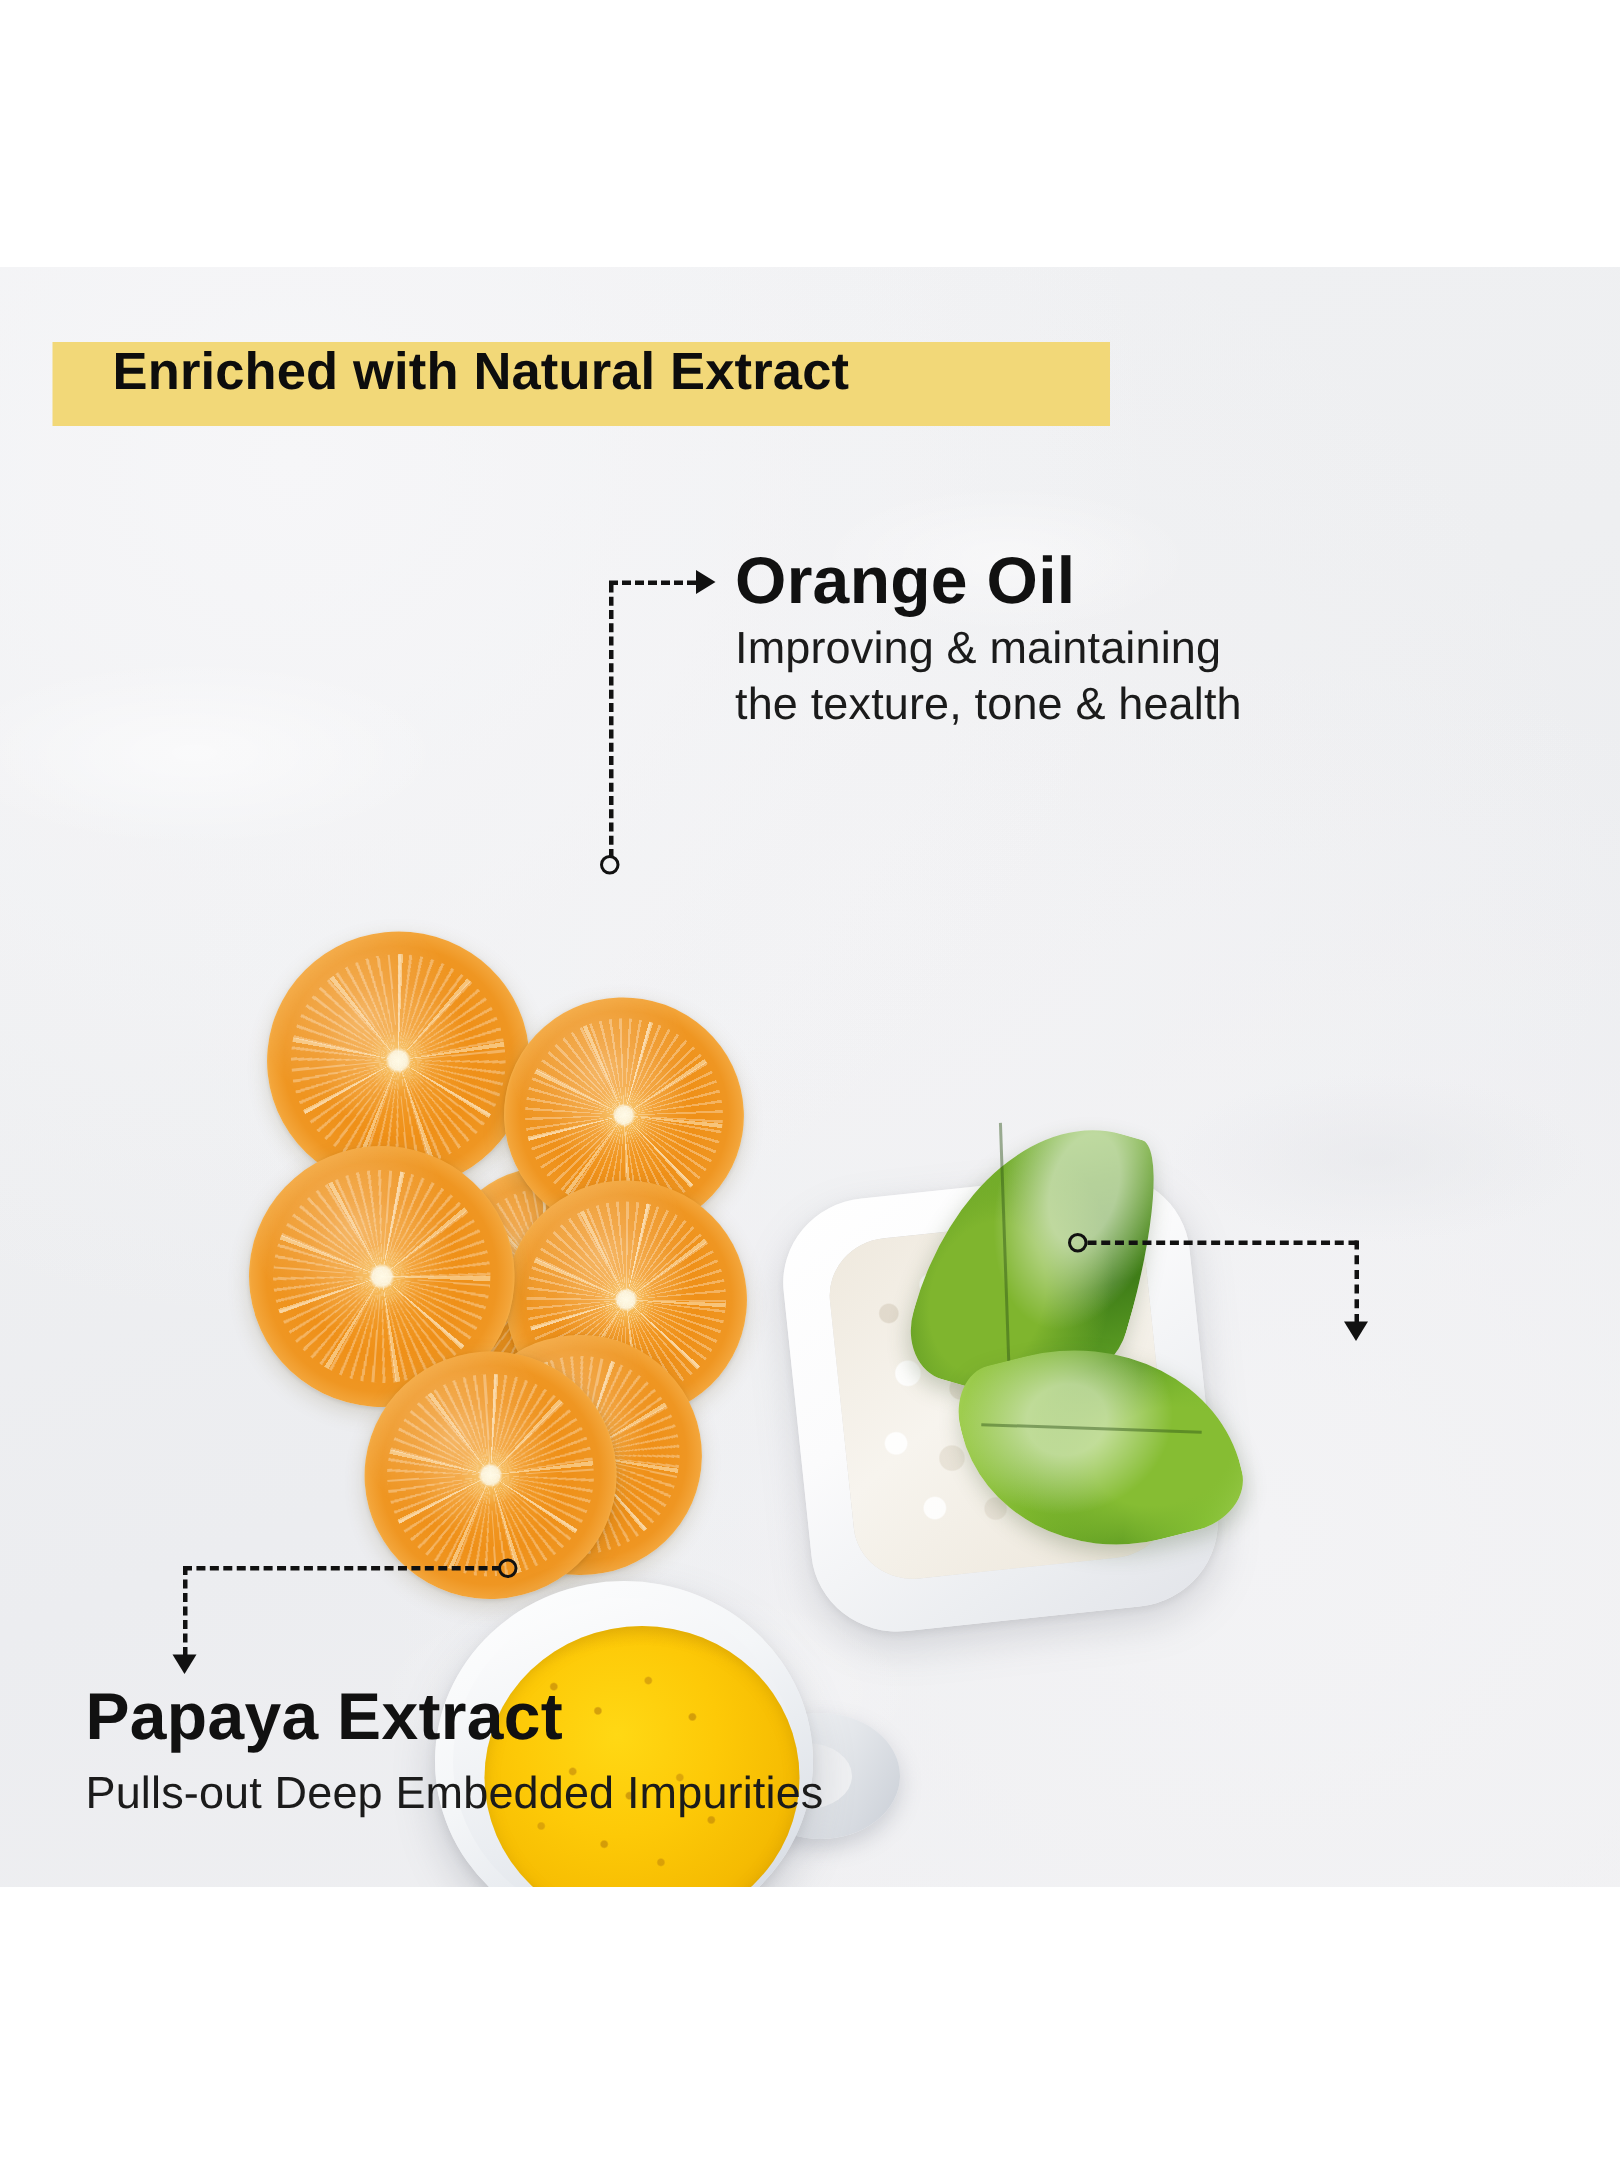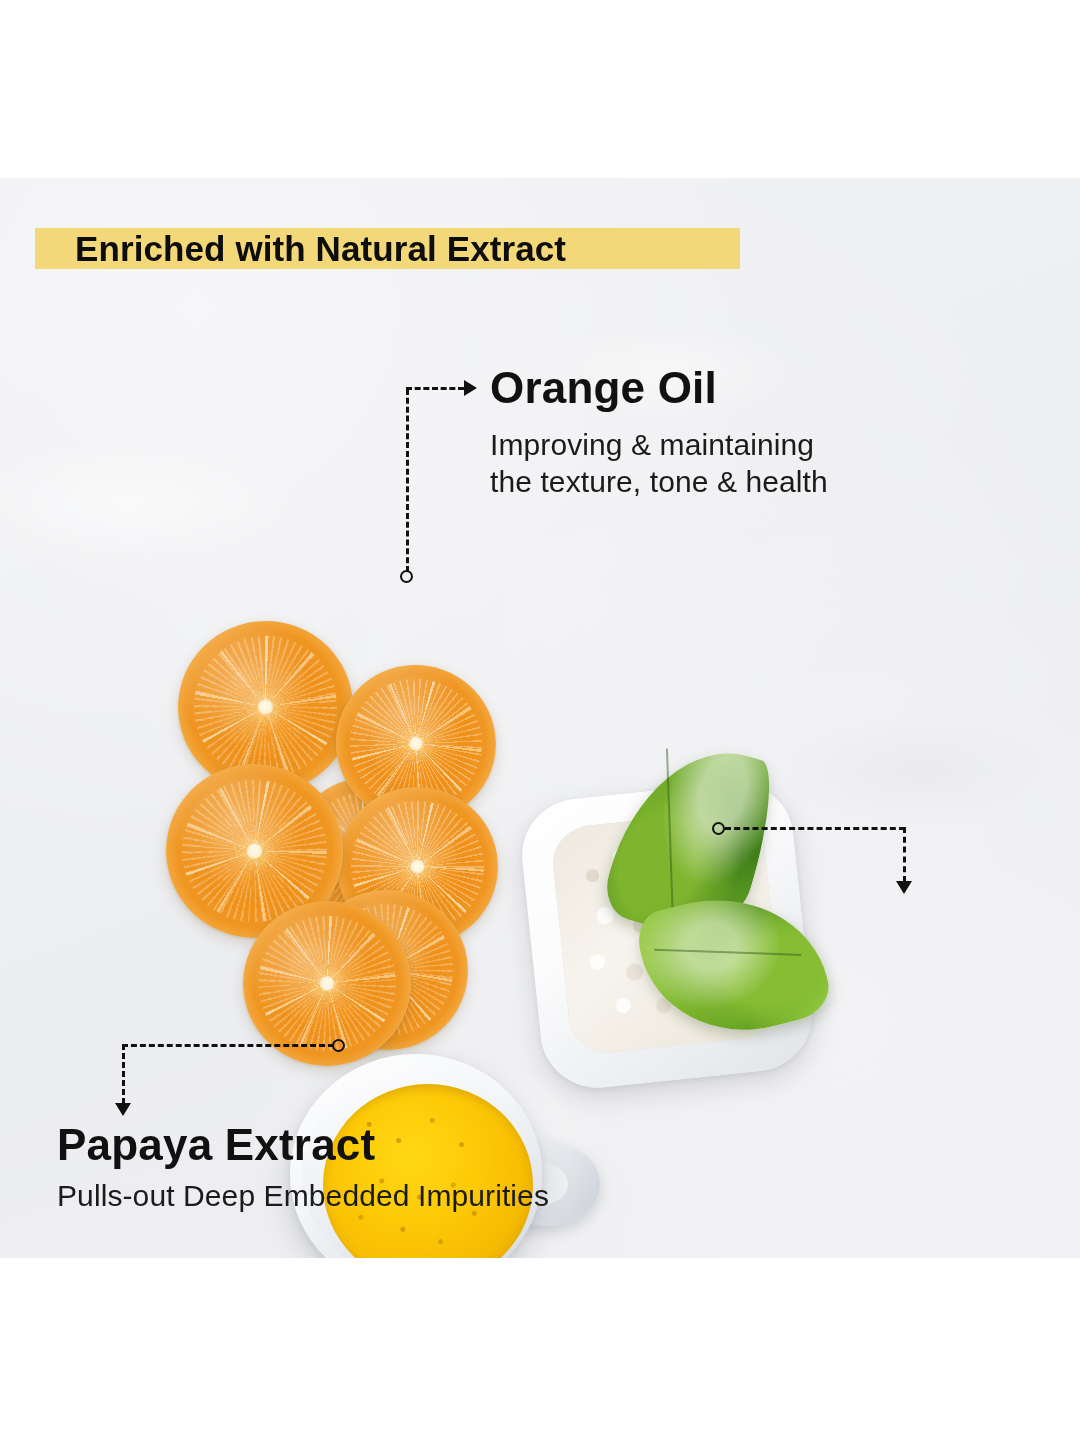--- a/index.html
+++ b/index.html
@@ -15,22 +15,22 @@
       linear-gradient(160deg,#f0f1f3 0%,#eeeff1 38%,#ecedf0 62%,#f0f0f2 100%);
     overflow:hidden;}
   #photo-band:before{content:"";position:absolute;inset:0;
     background:
       radial-gradient(ellipse 240px 90px at 12% 30%, rgba(255,255,255,.55), rgba(255,255,255,0) 70%),
       radial-gradient(ellipse 180px 70px at 62% 18%, rgba(255,255,255,.45), rgba(255,255,255,0) 70%),
       radial-gradient(ellipse 200px 80px at 85% 55%, rgba(228,229,233,.5), rgba(228,229,233,0) 70%),
       radial-gradient(ellipse 260px 100px at 40% 88%, rgba(255,255,255,.5), rgba(255,255,255,0) 70%);}
 
   
-  #banner{position:absolute;left:35px;top:228px;width:705px;height:41px;
-    background:#f2d878;display:flex;align-items:flex-end;}
+  #banner{position:absolute;left:35px;top:228px;width:705px;height:56px;
+    background:#f2d878;display:flex;align-items:flex-start;}
   #banner-text{padding-left:40px;font-size:35px;font-weight:600;color:#0d0d0d;
     letter-spacing:.1px;white-space:nowrap;}
 
   
   .orange{position:absolute;border-radius:50%;
     background:
       radial-gradient(circle at 50% 50%,
         #f8e9c6 0%, #f8e9c6 5%,
         #f6b54a 7%, #f29a26 18%,
         #ef9018 42%, #ef9622 62%,
@@ -165,21 +165,21 @@
   .arrow-down{border-left:8px solid transparent;border-right:8px solid transparent;
     border-top:13px solid #111;}
 
   
   .callout{position:absolute;z-index:25;}
   .c-title{font-size:44px;font-weight:600;color:#111;letter-spacing:.2px;
     line-height:1.15;white-space:nowrap;}
   .c-body{font-size:30px;font-weight:400;color:#1b1b1b;line-height:1.26;
     letter-spacing:.1px;}
   #callout-orange{left:490px;top:363px;}
-  #callout-orange .c-body{margin-top:12px;}
+  #callout-orange .c-body{}
   #callout-peppermint{left:735px;top:906px;}
   #callout-peppermint .c-body{margin-top:14px;}
   #callout-papaya{left:57px;top:1120px;}
   #callout-papaya .c-body{margin-top:6px;}
 </style>
 </head>
 <body>
 
 <div id="photo-band">
 

